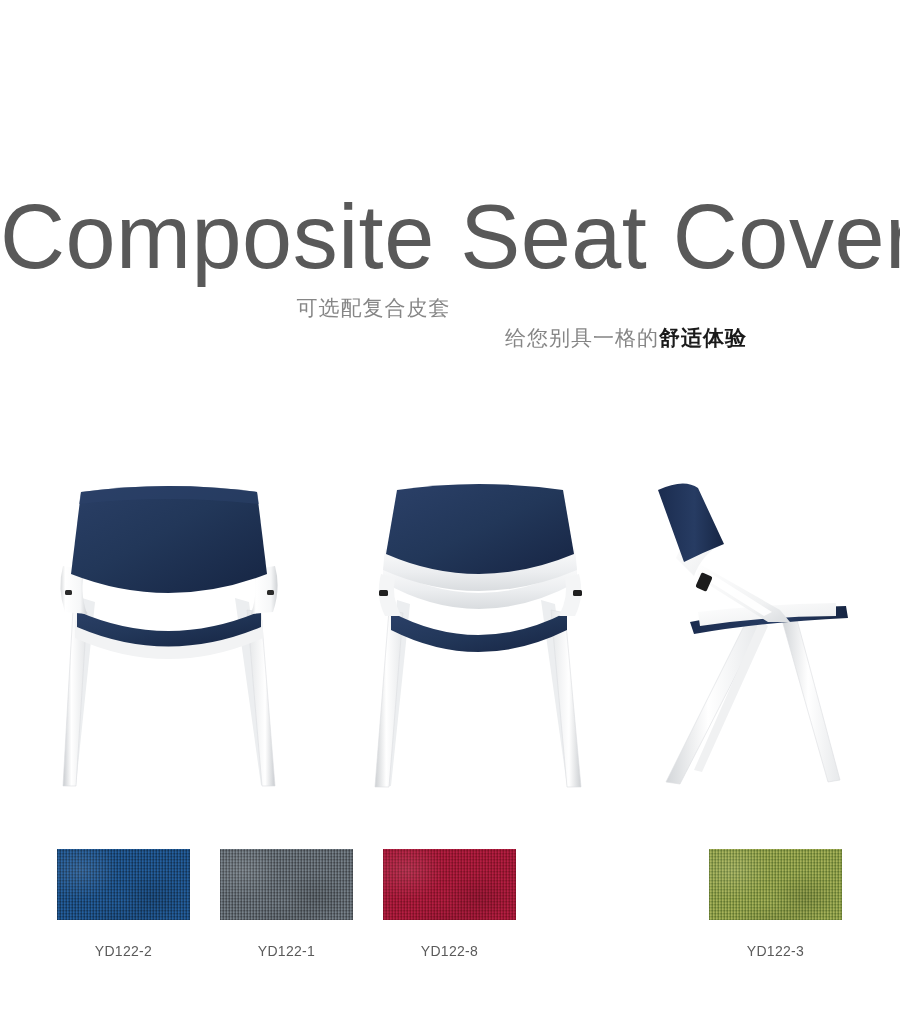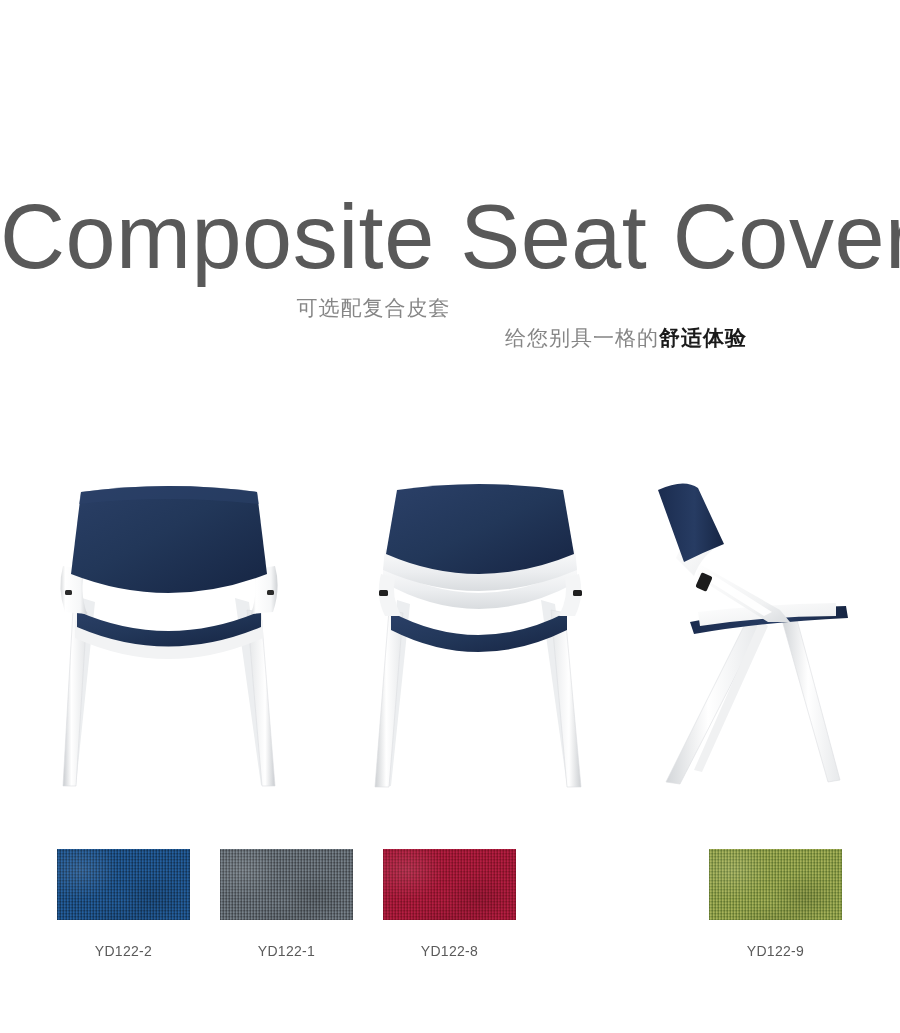--- a/index.html
+++ b/index.html
@@ -293,17 +293,17 @@
     <div class="swatch-cell" style="left: 220px;">
       <div class="swatch-chip" style="background-color: rgb(96, 104, 111);"></div>
       <div class="swatch-label" style="color: rgb(90, 90, 90);">YD122-1</div>
     </div>
     <div class="swatch-cell" style="left: 383px;">
       <div class="swatch-chip" style="background-color: rgb(158, 24, 54);"></div>
       <div class="swatch-label" style="color: rgb(90, 90, 90);">YD122-8</div>
     </div>
     <div class="swatch-cell" style="left: 709px;">
       <div class="swatch-chip" style="background-color: rgb(138, 154, 72);"></div>
-      <div class="swatch-label" style="color: rgb(90, 90, 90);">YD122-9</div>
+      <div class="swatch-label" style="color: rgb(90, 90, 90);">YD122-3</div>
     </div>
   </div>
 
 </div>
 
 </body></html>

